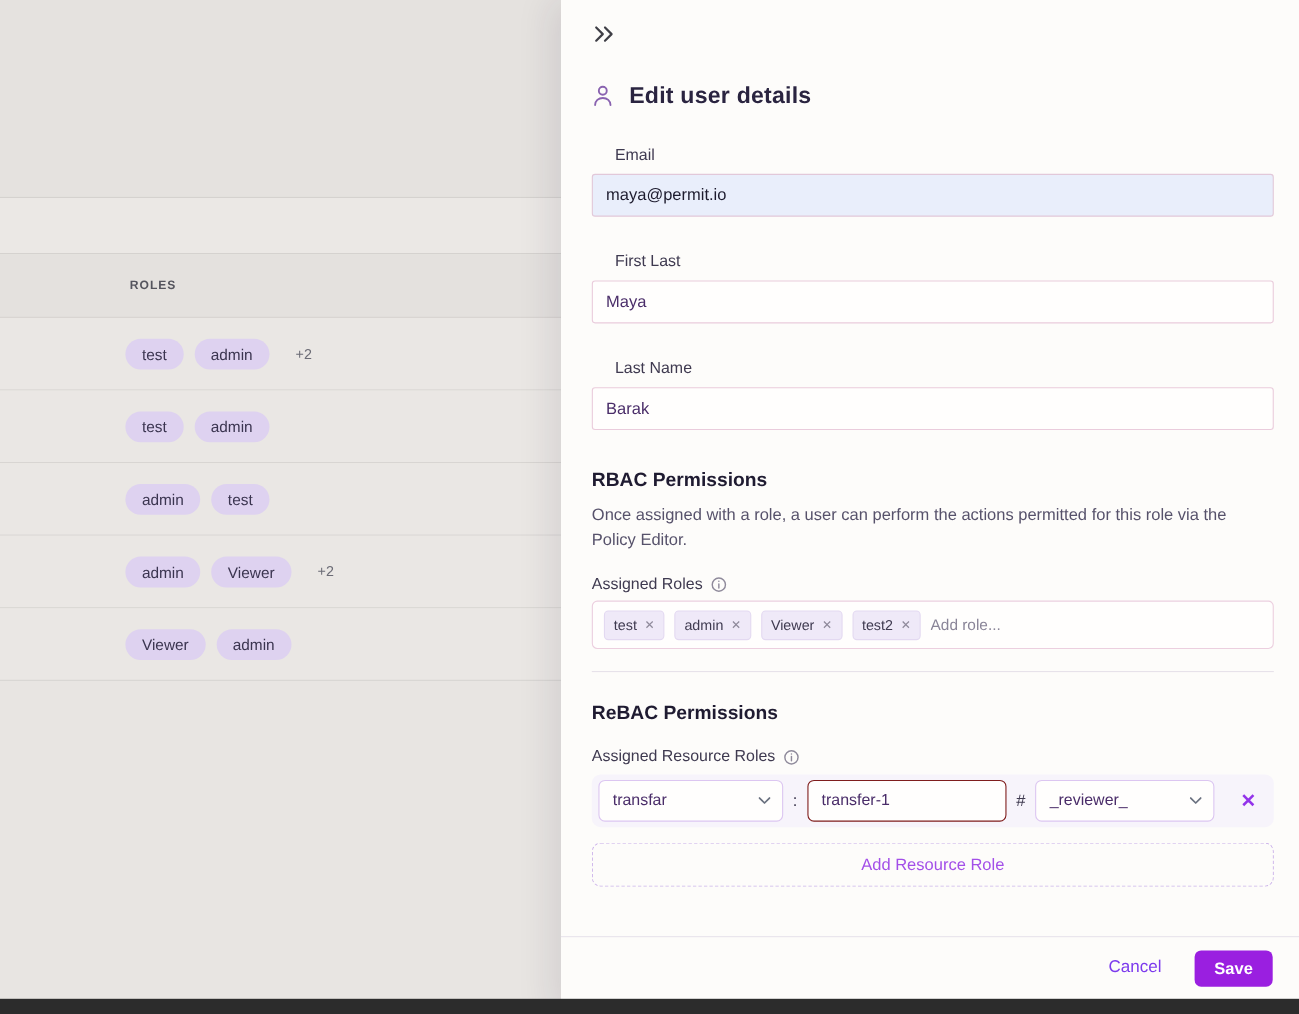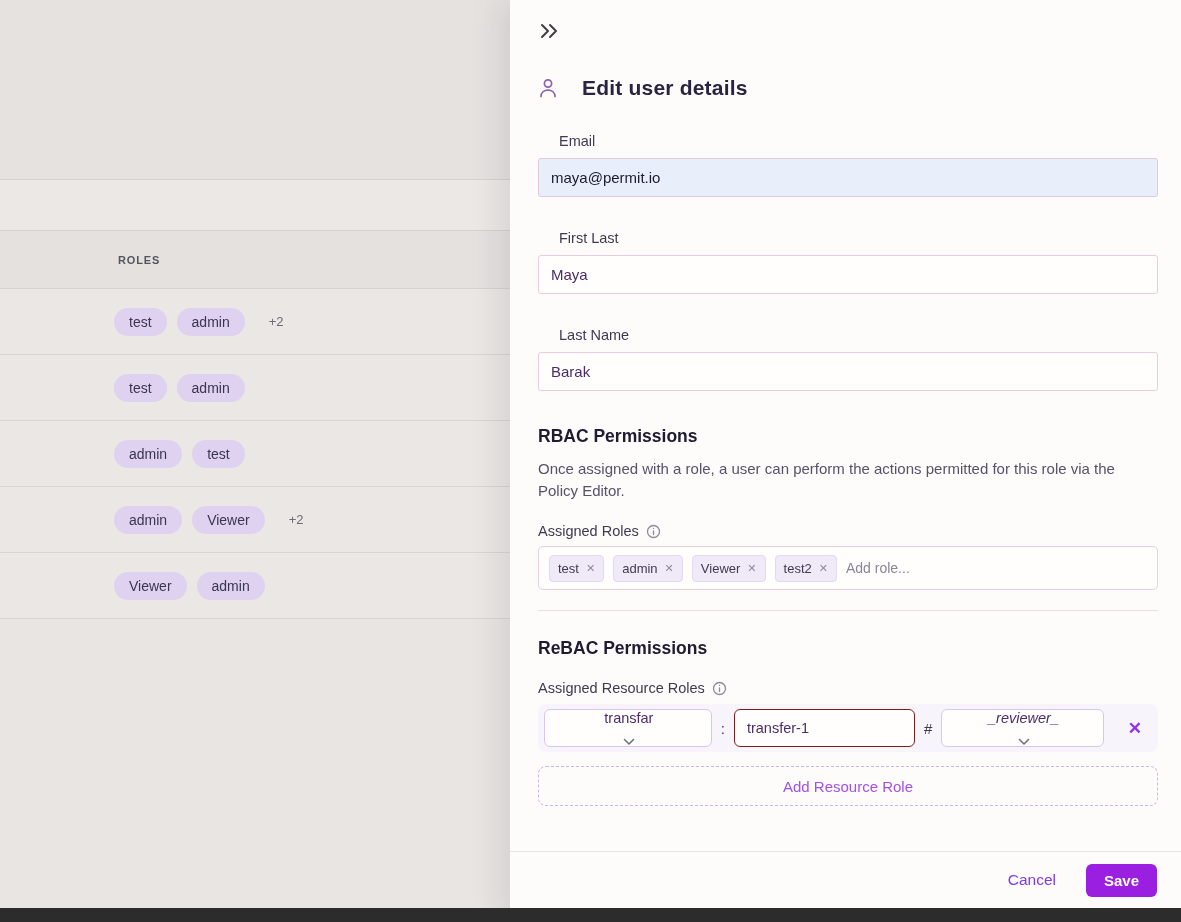--- a/index.html
+++ b/index.html
@@ -20,21 +20,21 @@
            padding:6px 15px; border-radius:15px; }
   .more { font-size:13px; color:#6b6b75; margin-left:14px; }
   .more:empty { display:none; }
 
   
   .panel { position:absolute; top:0; right:0; bottom:0; width:671px;
            background:#fdfcfa; box-shadow:-10px 0 30px rgba(40,30,60,0.10);
            padding:0 23px 0 28px; }
   .collapse-btn { margin-top:18px; width:26px; height:26px; display:flex; align-items:center;
                   cursor:pointer; background:none; border:none; }
-  .title-row { margin-top:32px; display:flex; align-items:center; gap:24px; }
+  .title-row { margin-top:32px; display:flex; gap:14px; }
   .title-row h1 { font-size:21px; font-weight:700; color:#2a2440; letter-spacing:0.2px; }
 
   .field-label { margin-top:33px; font-size:14.5px; color:#3f3a50;margin-left:21px; }
   .text-input { margin-top:9px; width:100%; height:39px; border:1px solid #eaccdc; border-radius:3px;
                 background:#fffefd; padding:0 12px; font-size:15px; color:#4a2d69;
                 font-family:"Liberation Sans", sans-serif; outline:none; }
   .text-input.email { background:#e9eefb; border-color:#e2c8d9; color:#1d1b2e; }
 
   .section-h { margin-top:35px; font-size:17.5px; font-weight:700; color:#1f1b31; }
   .section-p { margin-top:11px; font-size:15px; line-height:22px; color:#57526b; }
@@ -50,23 +50,23 @@
   .tag-input { flex:1; border:none; background:transparent; outline:none; font-size:14px;
                color:#3f3a50; font-family:"Liberation Sans", sans-serif; }
   .tag-input::placeholder { color:#8a8598; }
 
   .hr { margin-top:20px; border:none; border-top:1px solid #e7e2ea; }
 
   .rebac-row { margin-top:8px; height:48px; background:#f7f4fb; border-radius:8px;
                display:flex; align-items:center; gap:9px; padding:0 10px 0 6px; }
   .select-box { height:38px; background:#fffefd; border:1px solid #dcc6f1; border-radius:6px;
                 display:flex; align-items:center; justify-content:space-between;
-                padding:0 10px 0 12px; font-size:14.5px; color:#4a2d69; cursor:pointer;flex-direction:column; }
+                padding:0 10px 0 12px; font-size:14.5px; color:#4a2d69; cursor:pointer; }
   .select-box.resource { width:189px; }
-  .select-box.role { width:183px;font-style:italic; }
+  .select-box.role { width:183px; }
   .sep { font-size:15px; color:#3f3a50; }
   .inst-input { width:181px; height:38px; background:#fffefd; border:1px solid #7f1d1d; border-radius:6px;
                 padding:0 12px; font-size:14.5px; color:#4a2d69; outline:none;
                 font-family:"Liberation Sans", sans-serif; }
   .row-spacer { flex:1; }
   .row-x { background:none; border:none; color:#9333ea; font-size:17px; font-weight:700;
            cursor:pointer; padding:4px 6px; }
 
   .add-resource { margin-top:14px; width:100%; height:40px; background:transparent;
                   border:1.5px dashed #ccb3ea; border-radius:8px; color:#a34fe8;

